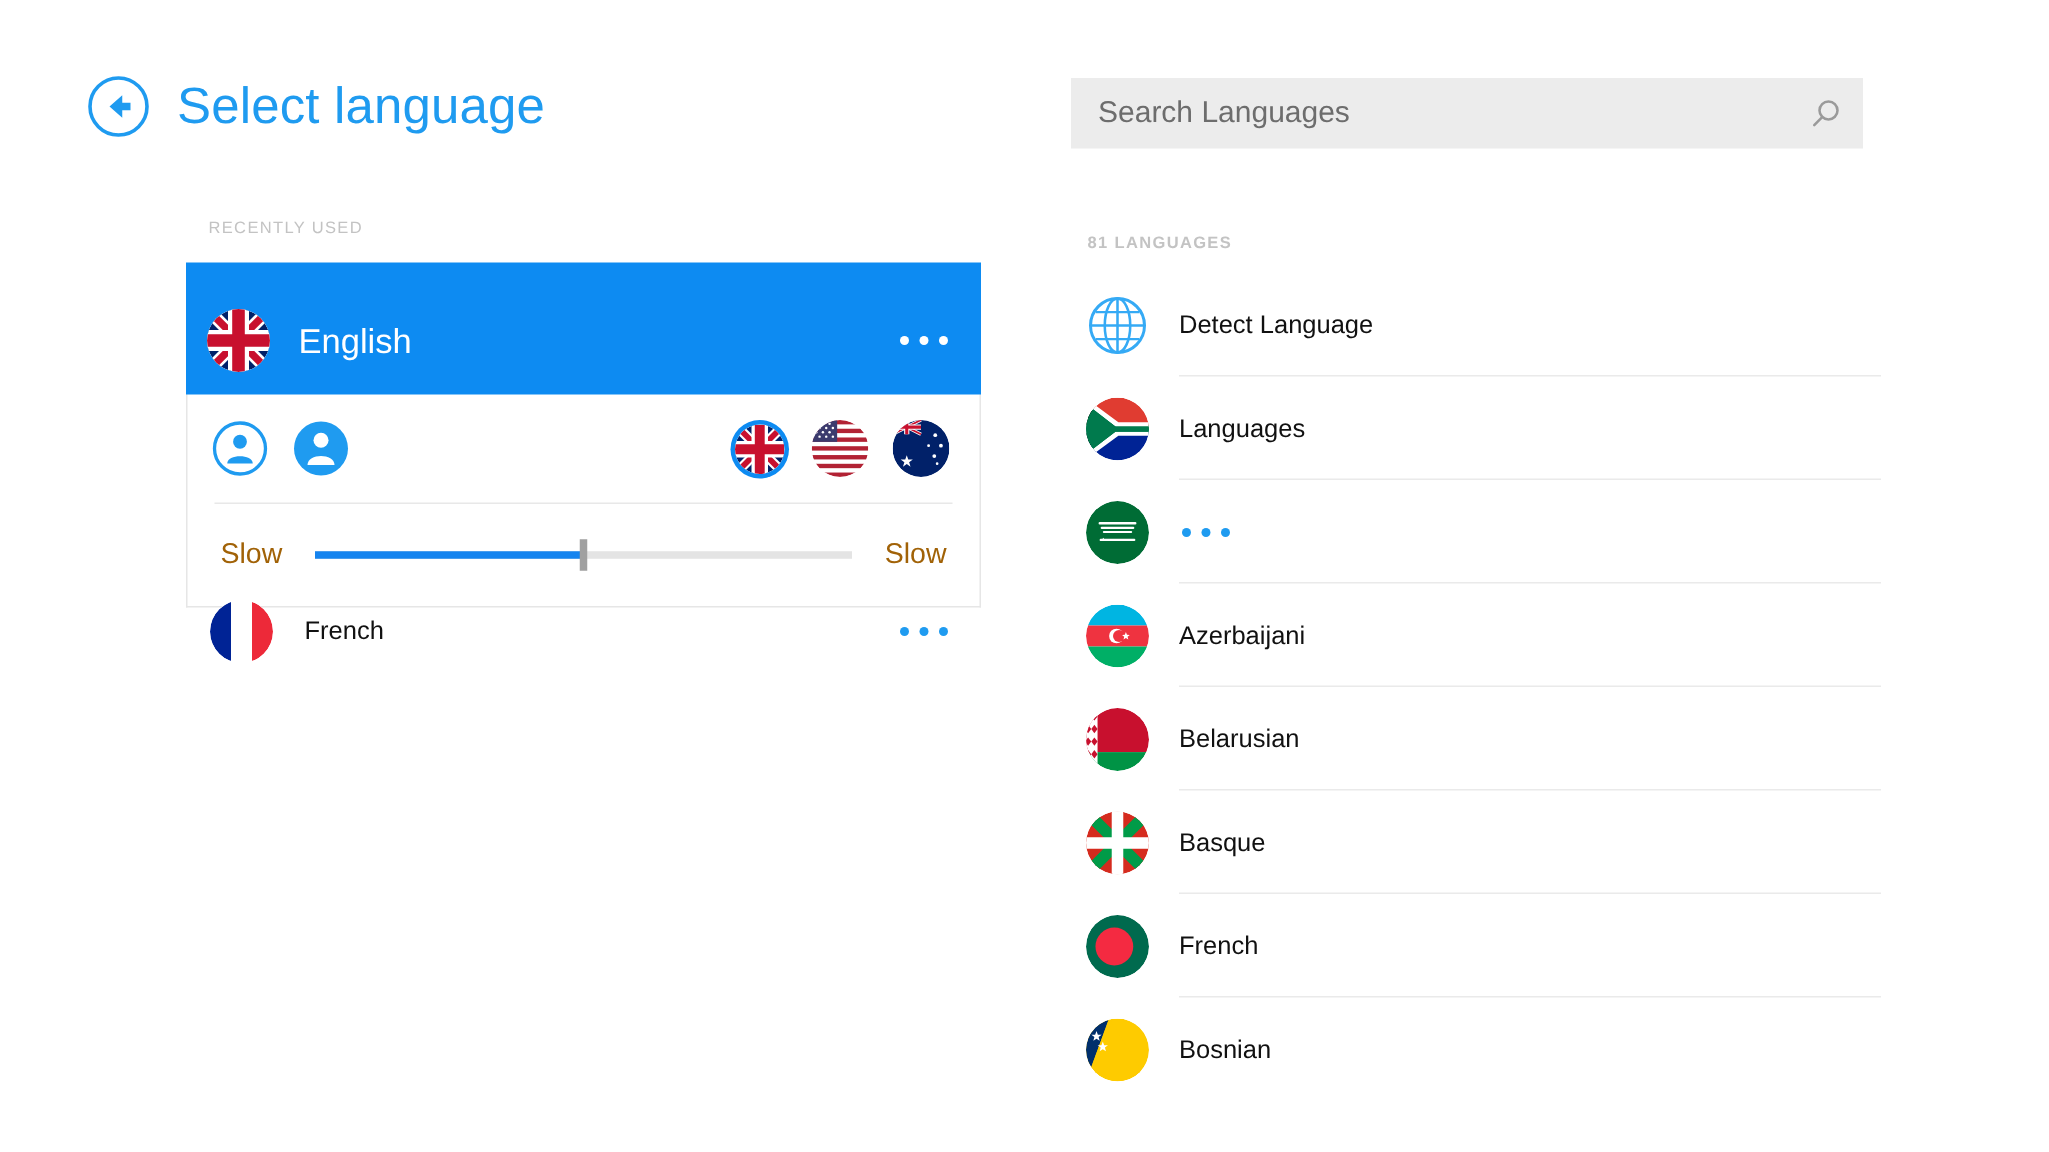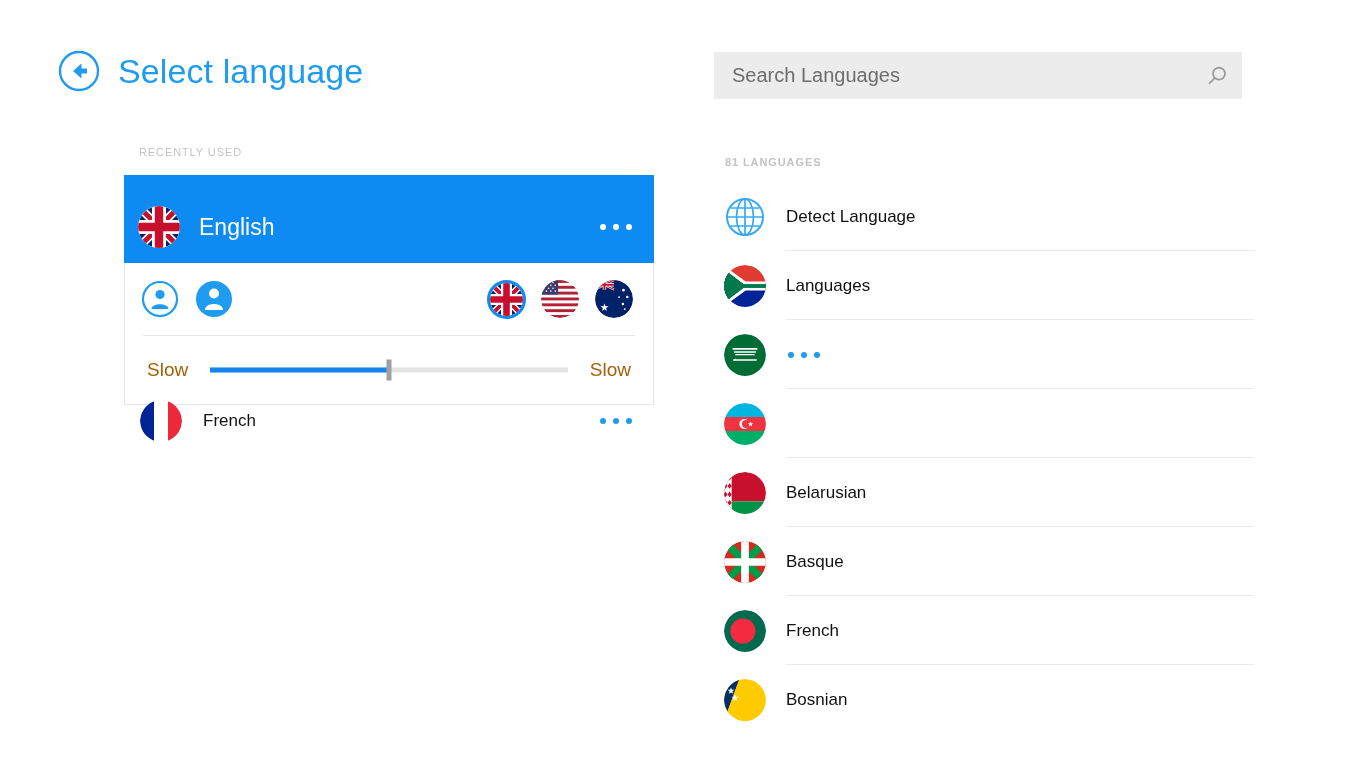--- a/index.html
+++ b/index.html
@@ -540,20 +540,21 @@
           <g clip-path="url(#caz)">
             <rect width="60" height="20" fill="#00B5E2"></rect>
             <rect y="20" width="60" height="20" fill="#EF3340"></rect>
             <rect y="40" width="60" height="20" fill="#00AF66"></rect>
             <circle cx="29" cy="30" r="7" fill="#fff"></circle>
             <circle cx="31.5" cy="30" r="5.8" fill="#EF3340"></circle>
             <path d="M38 26.3 l1 2.6 2.7 .1 -2.1 1.7 .7 2.7 -2.3 -1.5 -2.3 1.5 .7 -2.7 -2.1 -1.7 2.7 -.1 Z" fill="#fff"></path>
           </g>
         </svg>
       </span>
+      <span class="lang-name">Azerbaijani</span>
       <span class="divider"></span>
     </div>
 
     <div class="list-row">
       <span class="flag-wrap">
         <svg viewBox="0 0 60 60">
           <defs>
               <clipPath id="cby">
                 <circle cx="30" cy="30" r="30"></circle>
               </clipPath>

